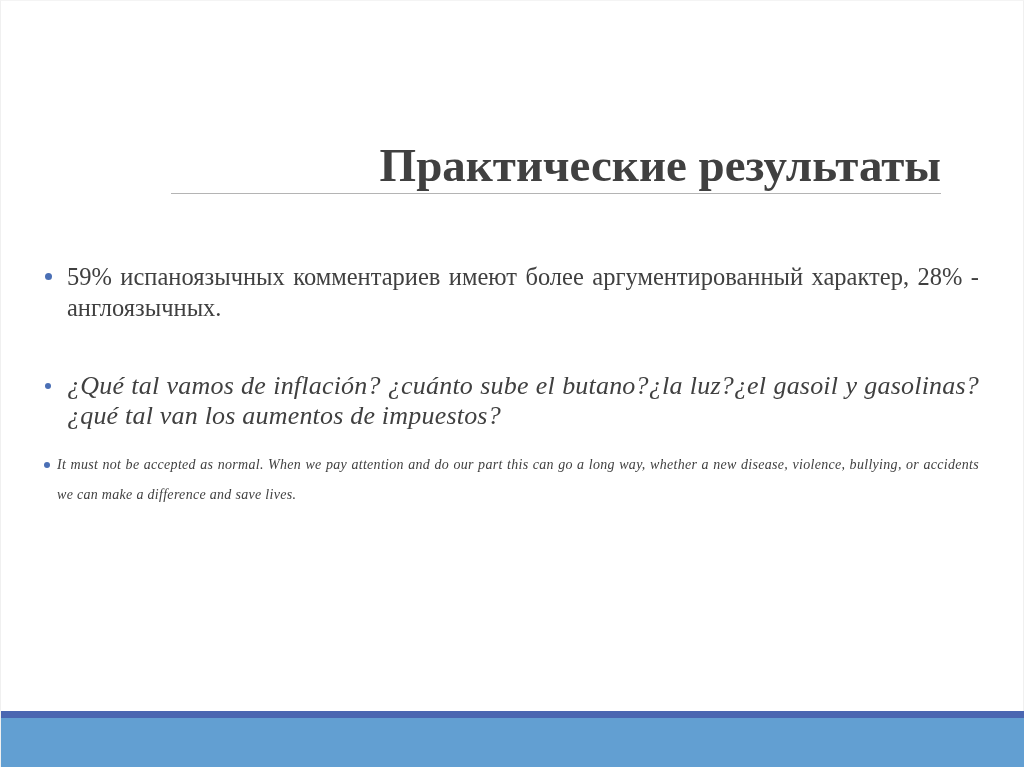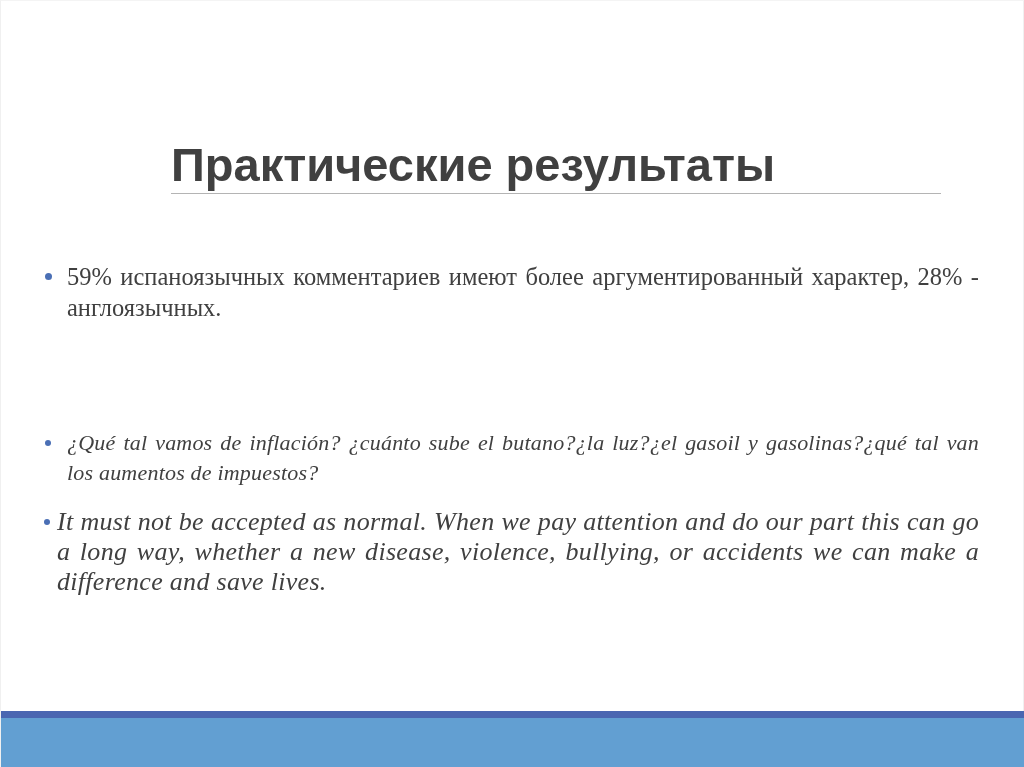--- a/index.html
+++ b/index.html
@@ -19,22 +19,22 @@
       border-left: 1px solid #f0f0f0;
       border-right: 1px solid #f0f0f0;
       border-top: 1px solid #f4f4f4;
     }
     .title {
       position: absolute;
       left: 170px;
       width: 770px;
       top: 136px;
       height: 56px;
-      text-align: left;
-      font-family: Liberation Sans, sans-serif;
+      text-align: right;
+      font-family: Liberation Serif, serif;
       font-weight: bold;
       font-size: 47px;
       line-height: 56px;
       color: #404040;
       letter-spacing: 0px;
     }
     .title-rule {
       position: absolute;
       left: 170px;
       width: 770px;
@@ -63,30 +63,30 @@
       height: 7px;
       border-radius: 50%;
       background: #4a6fb5;
     }
     .b1 {
       font-size: 24.5px;
       line-height: 31px;
     }
     .b1 .dot { top: 12px; }
     .b2 {
-      margin-top: 105px;
-      font-size: 22px;
+      margin-top: 48px;
+      font-size: 26px;
       line-height: 30px;
       font-style: italic;
       letter-spacing: 0.2px;
     }
     .b2 .dot { top: 12px; width: 6px; height: 6px; }
     .b3 {
       margin-top: 19px;
-      font-size: 26px;
+      font-size: 14px;
       line-height: 30px;
       font-style: italic;
       letter-spacing: 0.3px;
       padding-left: 12px;
     }
     .b3 .dot { top: 12px; width: 6px; height: 6px; left: -1px; }
     .band-dark {
       position: absolute;
       left: 0;
       top: 710px;

